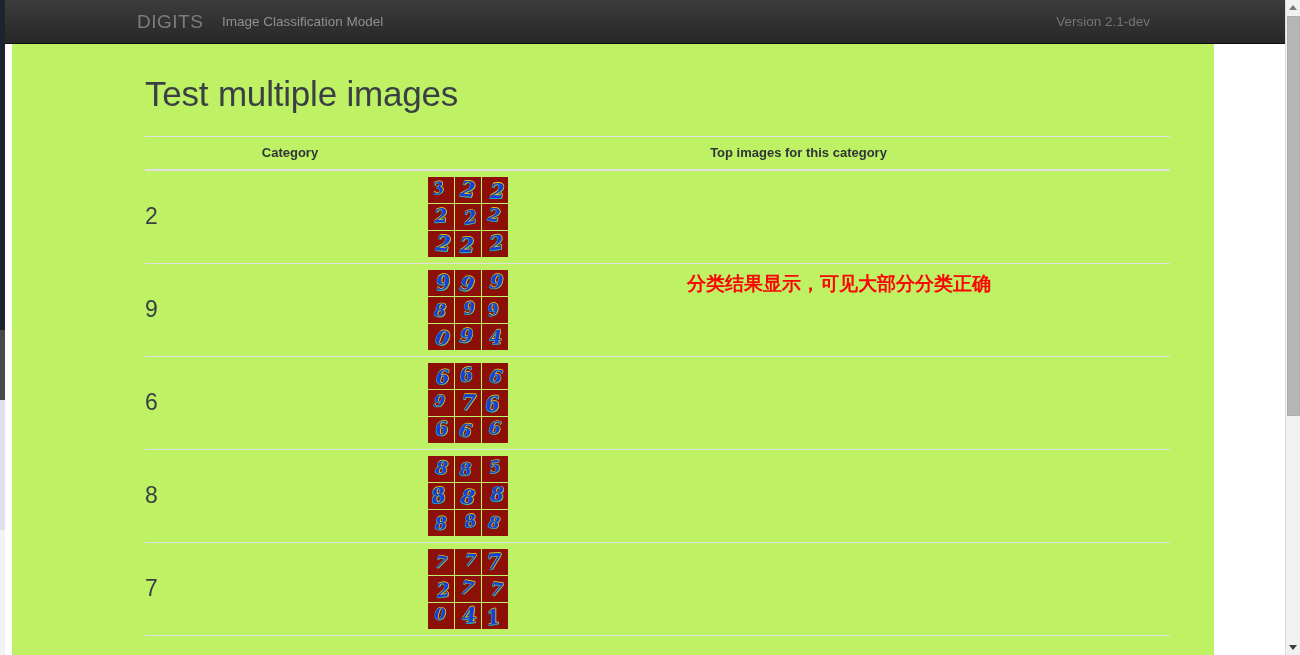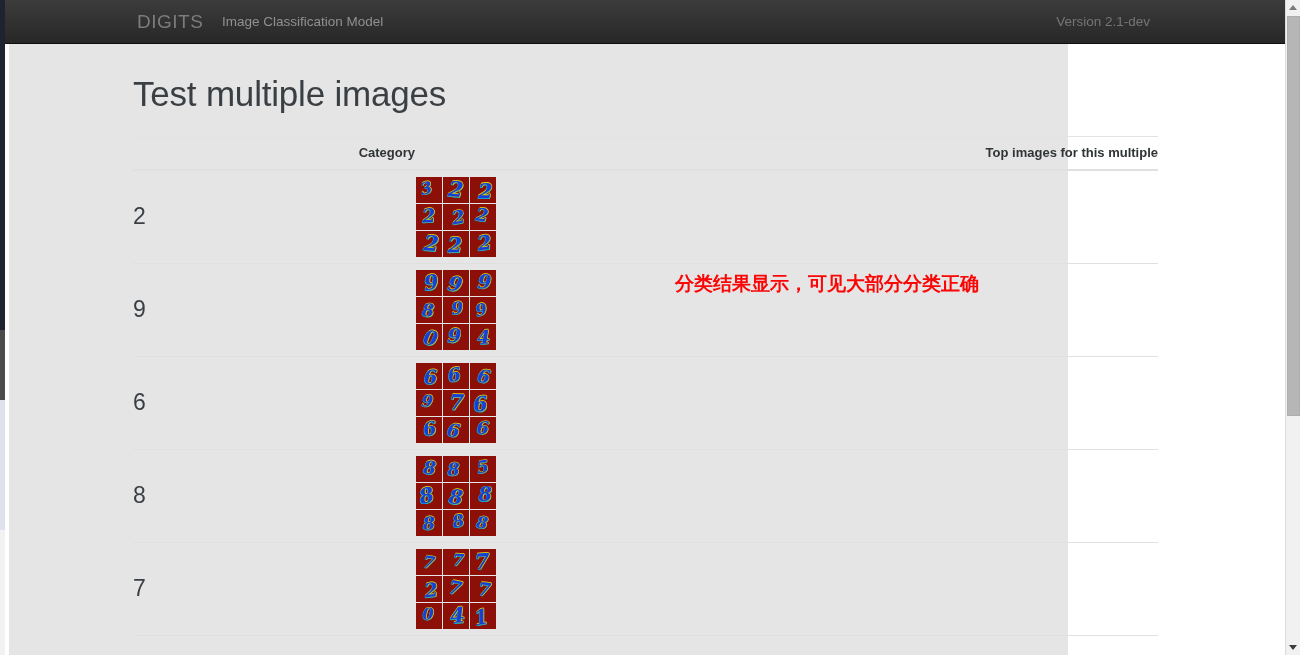--- a/index.html
+++ b/index.html
@@ -75,23 +75,23 @@
     position: absolute;
     right: 135px; top: 0;
     height: 44px; line-height: 44px;
     font-size: 13.5px;
     color: #757575;
   }
 
   
   #content {
     position: absolute;
-    left: 0; top: 44px;
-    width: 1068px; height: 611px;
-    background: #e5e5e5;
+    left: 12px; top: 44px;
+    width: 1202px; height: 611px;
+    background: #bef264;
     z-index: 10;
   }
   #page-title {
     position: absolute;
     left: 133px; top: 30px;
     font-size: 35px;
     font-weight: normal;
     color: #3a3f44;
     margin: 0;
     letter-spacing: -0.2px;
@@ -99,21 +99,21 @@
 
   
   #results-table {
     position: absolute;
     left: 133px; top: 92px;
     width: 1025px;
     border-collapse: collapse;
     table-layout: fixed;
   }
   #results-table thead th {
-    text-align: right;
+    text-align: center;
     font-size: 13px;
     font-weight: bold;
     color: #2f3437;
     padding: 8px 0 9px 0;
     border-top: 1px solid #e3e3e3;
     border-bottom: 2px solid #e0e0e0;
   }
   th.col-category { width: 282px; padding-left: 8px !important; }
   th.col-images   { width: 743px; }
 
@@ -226,21 +226,21 @@
 </div>
 
 <div id="content">
 
   <h1 id="page-title">Test multiple images</h1>
 
   <table id="results-table">
     <thead>
       <tr>
         <th class="col-category">Category</th>
-        <th class="col-images">Top images for this multiple</th>
+        <th class="col-images">Top images for this category</th>
       </tr>
     </thead>
     <tbody id="results-tbody">
         <tr>
           <td class="cell-category">2</td>
           <td class="cell-images">
             <div class="image-grid">
               <span class="digit-tile" style="background: rgb(140, 16, 7);">
                 <span class="glyph" style="color: rgb(21, 64, 216); transform: translate(-2.4px, -1.6px) rotate(-12.1deg) scale(0.86);">3</span>
               </span>

